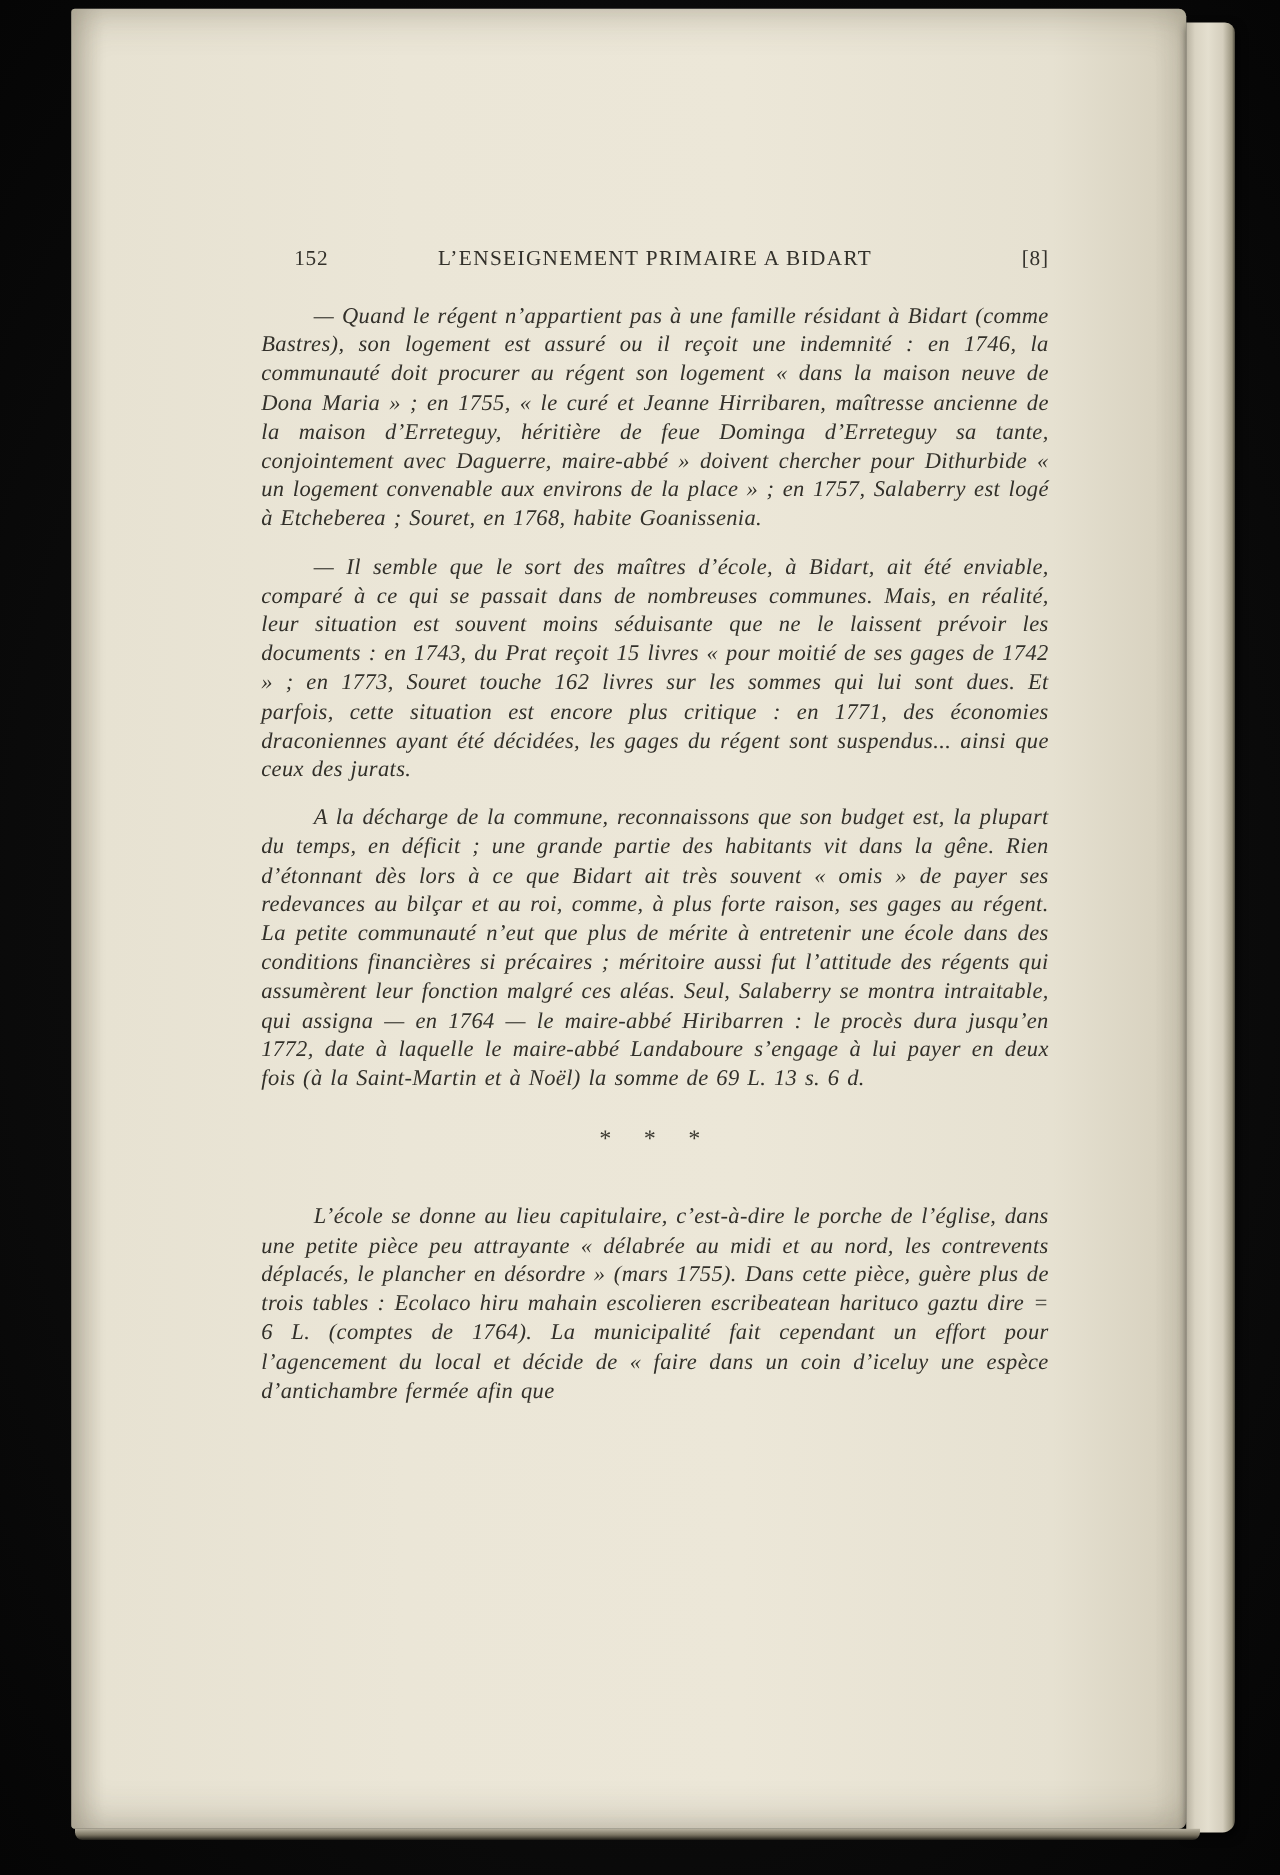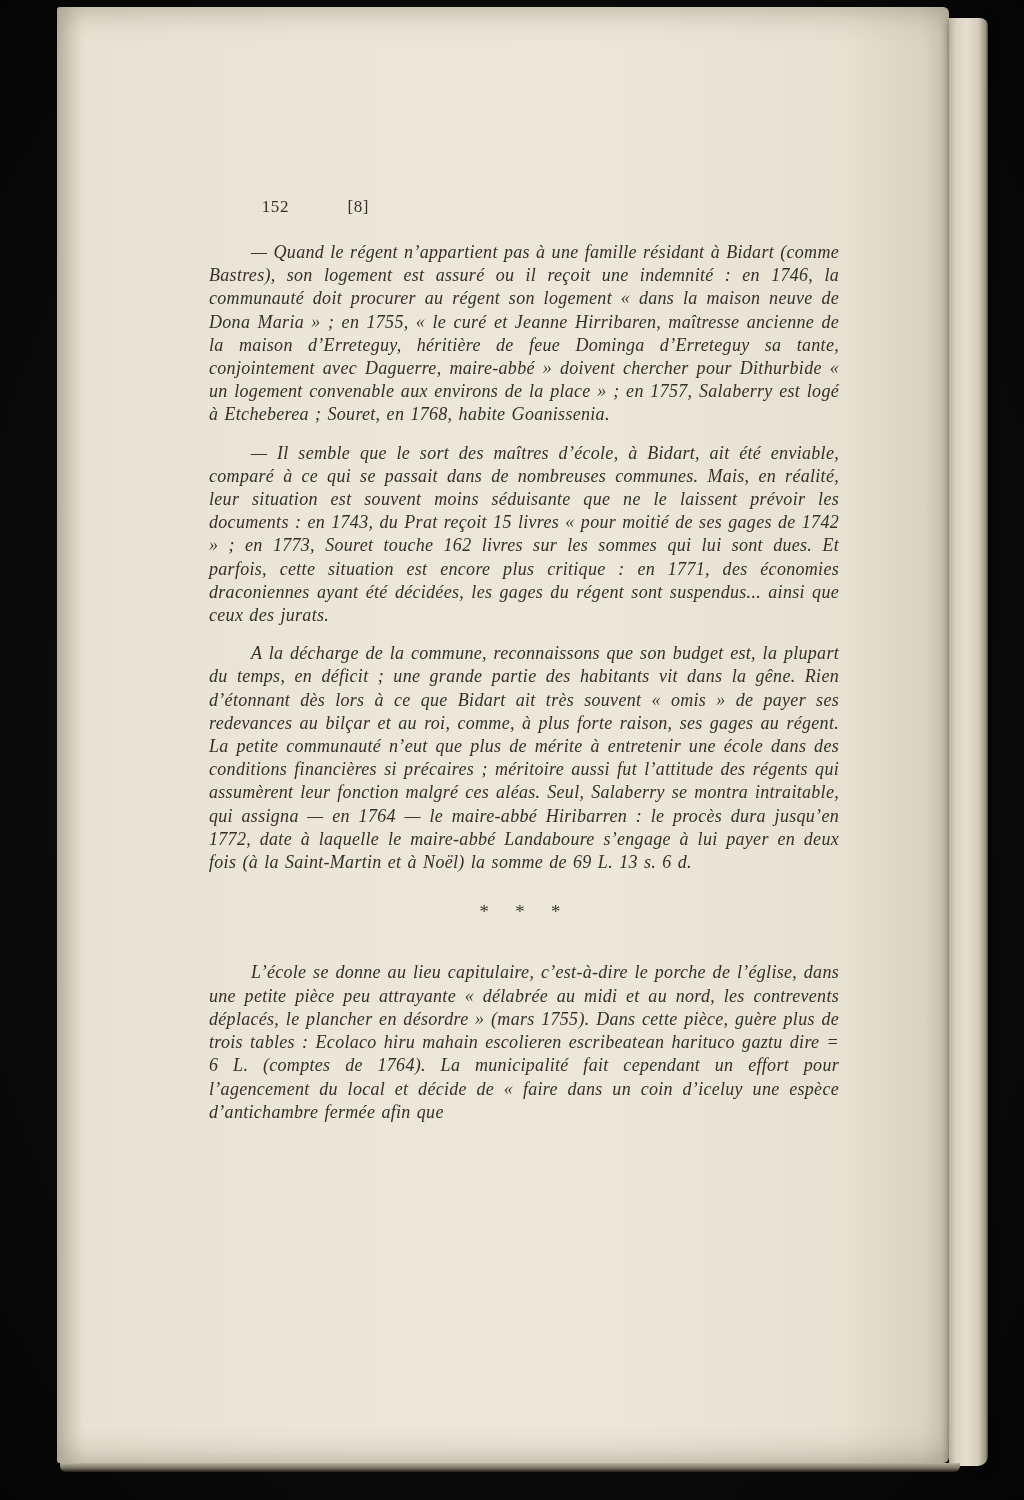--- a/index.html
+++ b/index.html
@@ -70,21 +70,21 @@
   .header {
     display: flex;
     align-items: baseline;
     font-size: 17px;
     letter-spacing: 0.6px;
     margin-bottom: 24px;
     color: #33312b;
   }
   .pagenum {
     width: 80px;
-    text-align: right;
+    text-align: center;
   }
   .title {
     flex: 1;
     text-align: center;
     letter-spacing: 1.1px;
   }
   .folio {
     width: 80px;
     text-align: right;
   }
@@ -110,20 +110,21 @@
   }
 </style>
 </head>
 <body>
 
 <div class="scan">
   <div class="page">
     <div class="content">
       <div class="header">
         <span class="pagenum">152</span>
+        <span class="title">L’ENSEIGNEMENT PRIMAIRE A BIDART</span>
         <span class="folio">[8]</span>
       </div>
       <div class="bodytext">
         <p class="para">— Quand le régent n’appartient pas à une famille résidant à Bidart (comme Bastres), son logement est assuré ou il reçoit une indemnité : en 1746, la communauté doit procurer au régent son logement « dans la maison neuve de Dona Maria » ; en 1755, « le curé et Jeanne Hirribaren, maîtresse ancienne de la maison d’Erreteguy, héritière de feue Dominga d’Erreteguy sa tante, conjointement avec Daguerre, maire-abbé » doivent chercher pour Dithurbide « un logement convenable aux environs de la place » ; en 1757, Salaberry est logé à Etcheberea ; Souret, en 1768, habite Goanissenia.</p>
         <p class="para">— Il semble que le sort des maîtres d’école, à Bidart, ait été enviable, comparé à ce qui se passait dans de nombreuses communes. Mais, en réalité, leur situation est souvent moins séduisante que ne le laissent prévoir les documents : en 1743, du Prat reçoit 15 livres « pour moitié de ses gages de 1742 » ; en 1773, Souret touche 162 livres sur les sommes qui lui sont dues. Et parfois, cette situation est encore plus critique : en 1771, des économies draconiennes ayant été décidées, les gages du régent sont suspendus... ainsi que ceux des jurats.</p>
         <p class="para">A la décharge de la commune, reconnaissons que son budget est, la plupart du temps, en déficit ; une grande partie des habitants vit dans la gêne. Rien d’étonnant dès lors à ce que Bidart ait très souvent « omis » de payer ses redevances au bilçar et au roi, comme, à plus forte raison, ses gages au régent. La petite communauté n’eut que plus de mérite à entretenir une école dans des conditions financières si précaires ; méritoire aussi fut l’attitude des régents qui assumèrent leur fonction malgré ces aléas. Seul, Salaberry se montra intraitable, qui assigna — en 1764 — le maire-abbé Hiribarren : le procès dura jusqu’en 1772, date à laquelle le maire-abbé Landaboure s’engage à lui payer en deux fois (à la Saint-Martin et à Noël) la somme de 69 L. 13 s. 6 d.</p>
         <div class="separator">* * *</div>
         <p class="para">L’école se donne au lieu capitulaire, c’est-à-dire le porche de l’église, dans une petite pièce peu attrayante « délabrée au midi et au nord, les contrevents déplacés, le plancher en désordre » (mars 1755). Dans cette pièce, guère plus de trois tables : Ecolaco hiru mahain escolieren escribeatean harituco gaztu dire = 6 L. (comptes de 1764). La municipalité fait cependant un effort pour l’agencement du local et décide de « faire dans un coin d’iceluy une espèce d’antichambre fermée afin que</p>
       </div>
     </div>

